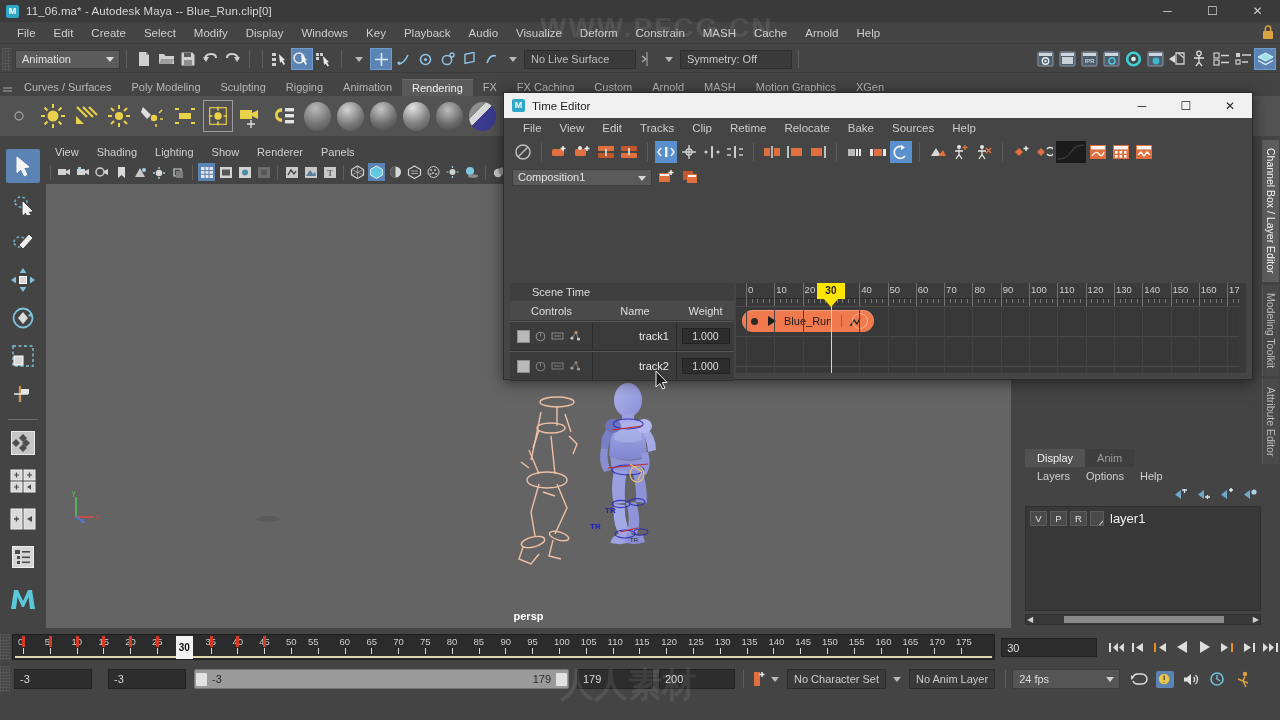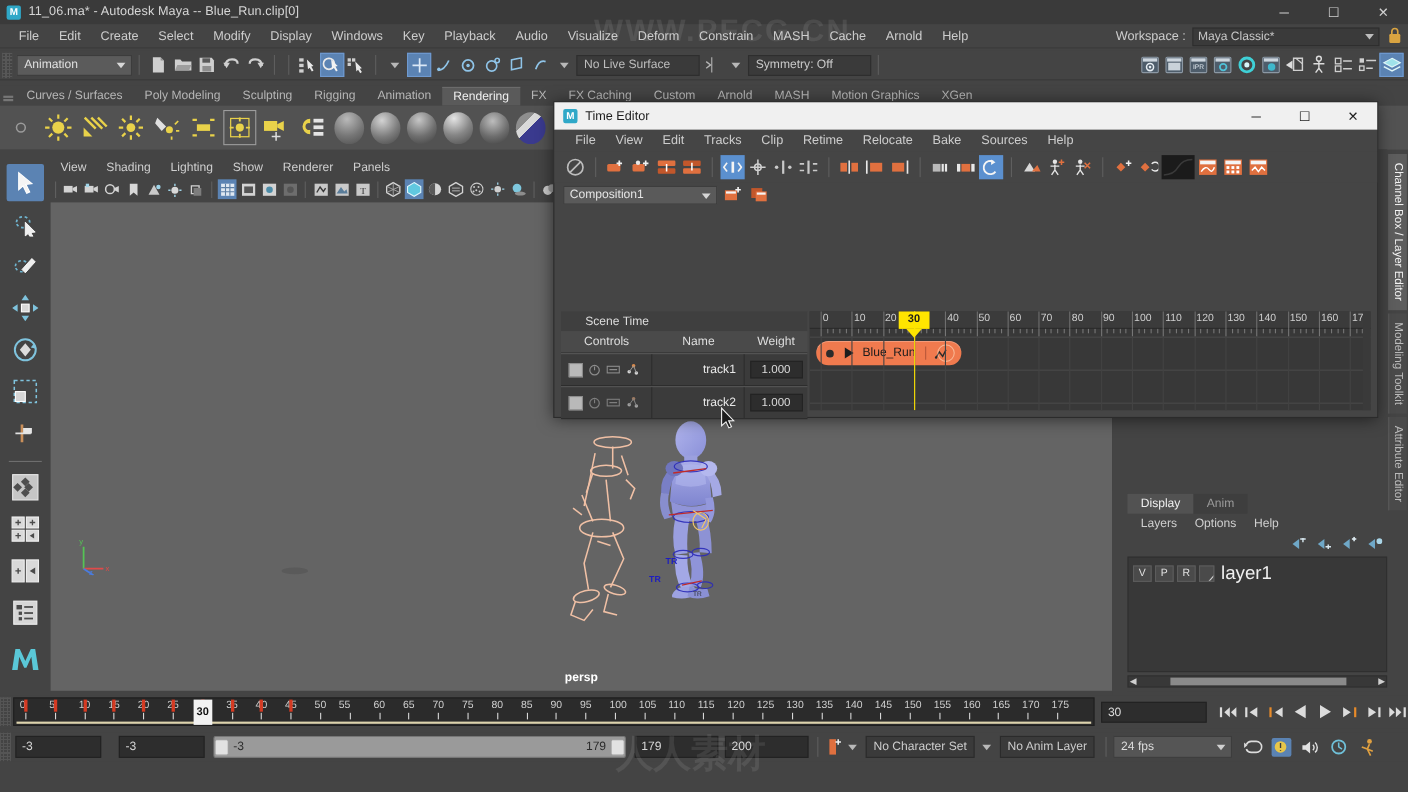--- a/index.html
+++ b/index.html
@@ -83,21 +83,21 @@
   .ltab{padding:0 12px;height:18px;line-height:18px;font-size:11px;color:#9b9b9b;background:#3e3e3e;}
   .ltab.active{background:#525252;color:#efefef;}
   .lmenu{display:flex;height:17px;align-items:center;padding-left:4px;}
   .lmenu .lm{padding:0 8px;font-size:11px;color:#cfcfcf;}
   .licons{height:20px;display:flex;align-items:center;justify-content:flex-end;padding-right:4px;gap:8px;}
   .llist{margin-top:2px;height:105px;background:#383838;border:1px solid #2f2f2f;padding:4px;}
   .lrow{display:flex;align-items:center;gap:3px;}
   .lchip{width:17px;height:15px;background:#4a4a4a;border:1px solid #5c5c5c;font-size:9.5px;color:#e2e2e2;text-align:center;line-height:14px;}
   .lcolor{width:14px;height:15px;background:#4a4a4a;border:1px solid #5c5c5c;position:relative;overflow:hidden;}
   .lcolor:after{content:'';position:absolute;left:-2px;top:13px;width:20px;height:1px;background:#d0d0d0;transform:rotate(-48deg);}
-  .lname{font-size:17px;color:#f0f0f0;margin-left:3px;}
+  .lname{font-size:13px;color:#f0f0f0;margin-left:3px;}
   .lscroll{margin-top:3px;height:11px;background:#383838;border:1px solid #2f2f2f;display:flex;align-items:center;justify-content:space-between;padding:0 1px;}
   .lscroll .bar{height:7px;background:#8a8a8a;width:160px;margin-left:2px;}
   .lscroll .ar{font-size:8px;color:#d0d0d0;}
 
   .vtabs{position:absolute;left:1262px;top:140px;width:18px;height:500px;}
   .vtab{writing-mode:vertical-rl;text-orientation:mixed;padding:8px 2px;font-size:10.5px;color:#bbbbbb;background:#4a4a4a;margin-bottom:3px;border-left:1px solid #5a5a5a;}
   .vtab.active{background:#5d5d5d;color:#f2f2f2;}
 
   
   .te{position:absolute;left:503px;top:92px;width:750px;height:288px;background:#454545;box-shadow:0 2px 14px rgba(0,0,0,.55);border:1px solid #2b2b2b;}
@@ -213,27 +213,20 @@
     <div class="mi">Key</div>
     <div class="mi">Playback</div>
     <div class="mi">Audio</div>
     <div class="mi">Visualize</div>
     <div class="mi">Deform</div>
     <div class="mi">Constrain</div>
     <div class="mi">MASH</div>
     <div class="mi">Cache</div>
     <div class="mi">Arnold</div>
     <div class="mi">Help</div>
-  </div>
-  <div class="ws">
-    <div class="ws-lbl">Workspace :</div>
-    <div class="ws-combo">
-      <span>Maya Classic*</span>
-      <i class="car"></i>
-    </div>
   </div>
   <svg class="lock-ico" viewBox="0 0 14 16">
     <rect x="2" y="7" width="10" height="8" rx="1" fill="#d9a441"></rect>
     <path d="M4.3 7 V4.6 a2.7 2.7 0 0 1 5.4 0 V7" fill="none" stroke="#d9a441" stroke-width="1.5"></path>
   </svg>
 
   <div class="statusline">
     <div class="grip"></div>
     <div class="menu-set">
       <span>Animation</span>

